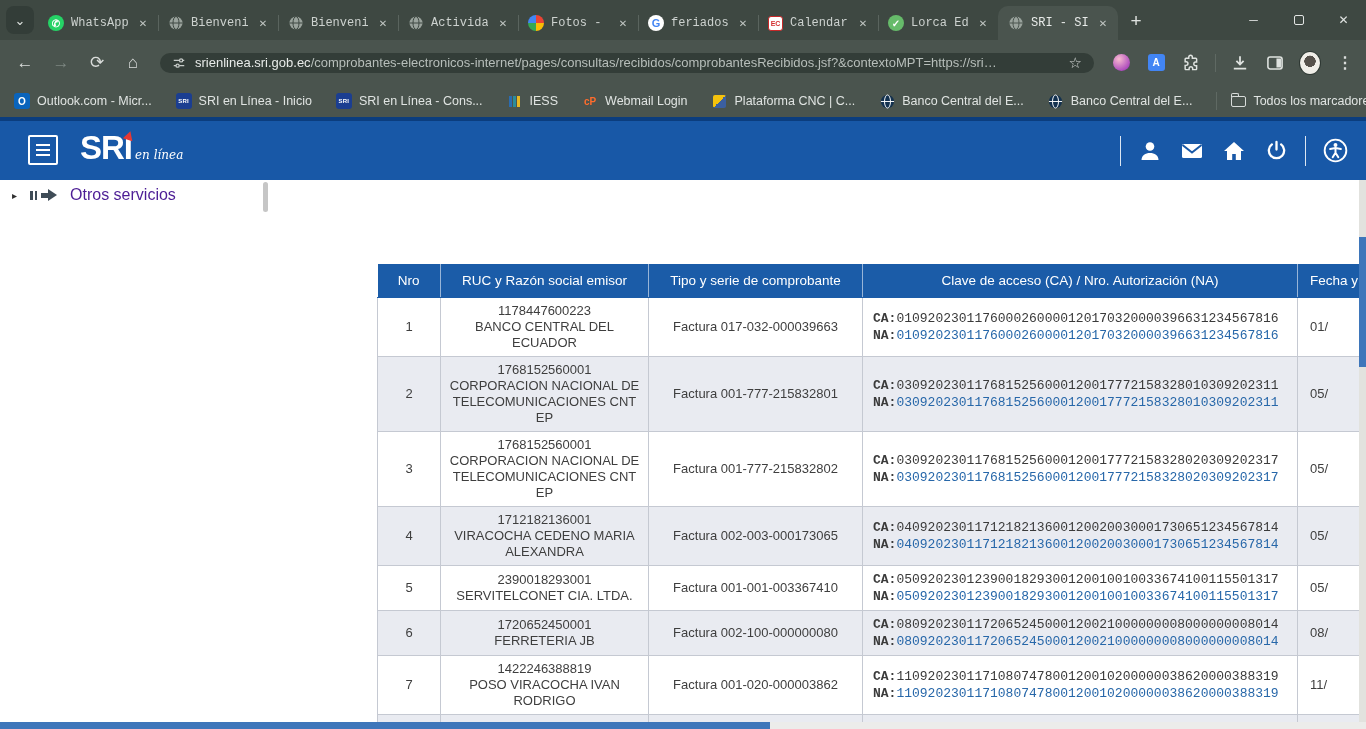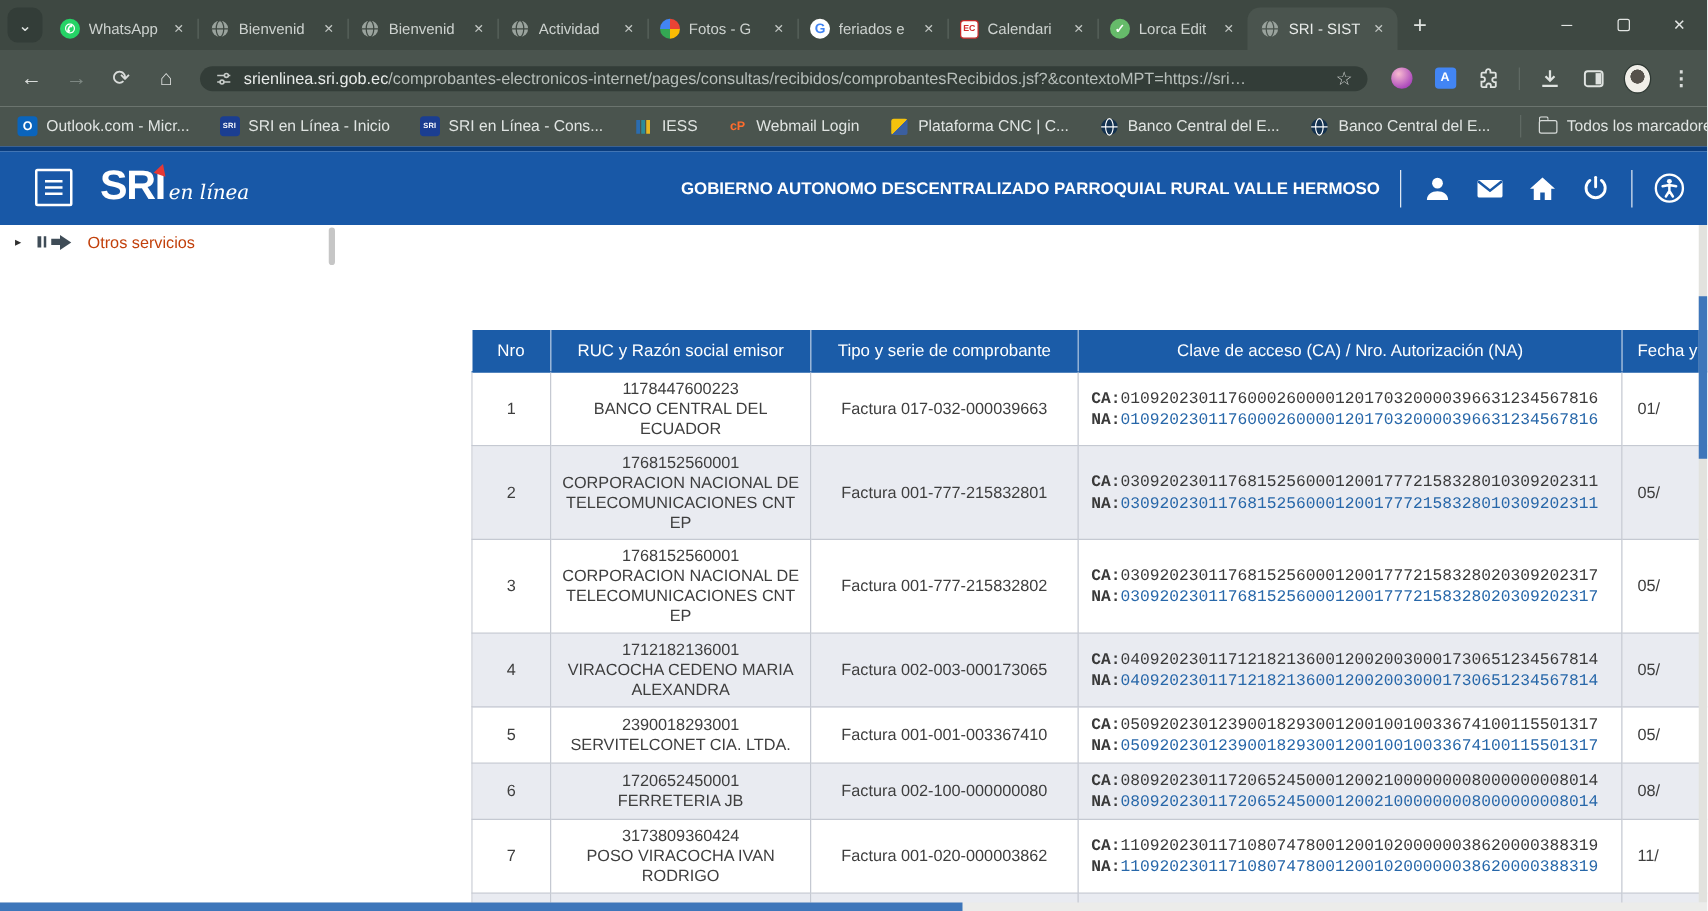--- a/index.html
+++ b/index.html
@@ -11,21 +11,21 @@
   .tabstrip { position:absolute; top:0; left:0; right:0; height:40px; background:#3E4842;
               display:flex; align-items:flex-end; }
   .tab-search { width:28px; height:28px; margin:6px 4px 3px 6px; border-radius:8px; background:#333D38;
                 color:#DFE3E0; display:flex; align-items:center; justify-content:center; font-size:13px; cursor:pointer; flex:none; align-self:flex-start; }
   .tabs { display:flex; align-items:flex-end; height:40px; flex:none; }
   .tab { width:120px; height:34px; display:flex; align-items:center; gap:7px; padding:0 7px 0 10px;
          color:#CDD2CF; font-size:12px; position:relative; cursor:pointer; }
   .tab:not(.active):not(:first-child)::before { content:""; position:absolute; left:0; top:9px; width:1px; height:16px; background:#5A645E; }
   .tab.active { background:#4A544E; border-radius:10px 10px 0 0; color:#E8EBE9; }
   .tab.active::before { display:none; }
-  .tab-title { flex:1; white-space:nowrap; overflow:hidden; }
+  .tab-title { flex:1; white-space:nowrap; overflow:hidden;font-family:Liberation Mono, monospace; }
   .tab-close { width:16px; height:16px; border-radius:50%; display:flex; align-items:center; justify-content:center;
                font-size:10px; color:#C3C8C5; flex:none; }
   .newtab { width:28px; height:28px; margin:0 0 5px 4px; display:flex; align-items:center; justify-content:center;
             color:#DFE3E0; font-size:19px; border-radius:50%; cursor:pointer; }
   .wincontrols { margin-left:auto; display:flex; height:40px; align-items:center; }
   .winbtn { width:45px; height:40px; display:flex; align-items:center; justify-content:center; color:#E2E5E3; font-size:12px; cursor:pointer; }
   .maxbox { width:10px; height:10px; border:1.3px solid #E2E5E3; border-radius:2px; }
 
   .fv { width:16px; height:16px; flex:none; display:flex; align-items:center; justify-content:center;
         border-radius:50%; font-weight:bold; overflow:hidden; }
@@ -72,36 +72,36 @@
   
   .sri-topline { position:absolute; top:117px; left:0; right:0; height:4px; background:#0B3D7E; }
   .sri-header { position:absolute; top:121px; left:0; right:0; height:59px; background:#1858A7; color:#fff; }
   .hamburger { position:absolute; left:28px; top:14px; width:30px; height:30px; border:2px solid #fff; border-radius:2px;
                display:flex; flex-direction:column; justify-content:center; align-items:center; gap:3px; cursor:pointer; }
   .hamburger i { width:14px; height:2px; background:#fff; display:block; }
   .sri-logo { position:absolute; left:80px; top:8px; display:flex; align-items:baseline; cursor:pointer; }
   .sri-logo .big { font-size:33px; font-weight:bold; letter-spacing:-1px; position:relative; }
   .sri-logo .flag { position:absolute; right:-2px; top:2px; width:0; height:0; border-left:5px solid transparent;
                     border-right:5px solid transparent; border-bottom:9px solid #E53935; transform:rotate(18deg); }
-  .sri-logo .script { font-family:"DejaVu Serif", serif; font-style:italic; font-size:16px; margin-left:3px; }
+  .sri-logo .script { font-family:"DejaVu Serif", serif; font-style:italic; font-size:12px; margin-left:3px; }
   .hdr-right { position:absolute; right:18px; top:0; height:59px; display:flex; align-items:center; gap:16px; }
   .hdr-id { text-align:right; line-height:18px; }
   .hdr-id .ruc { font-size:13.5px; }
   .hdr-id .ent { font-size:13.5px; font-weight:bold; }
   .hdr-sep { width:1px; height:30px; background:rgba(255,255,255,.85); }
   .hic { width:26px; height:26px; display:flex; align-items:center; justify-content:center; cursor:pointer; }
 
   .site-content { position:absolute; top:180px; left:0; right:0; bottom:0; background:#fff; }
   .sidebar-row { position:absolute; left:12px; top:6px; display:flex; align-items:center; gap:13px; }
   .caret { color:#2F2F2F; font-size:10px; cursor:pointer; }
   .arrow-ic { display:flex; align-items:center; gap:2px; }
   .arrow-ic i { width:2.5px; height:9px; background:#3F4C57; display:block; }
   .arrow-ic .tri { width:0; height:0; border-top:6px solid transparent; border-bottom:6px solid transparent; border-left:9px solid #3F4C57; margin-left:1px; }
   .arrow-ic .shaft { width:7px; height:5px; background:#3F4C57; margin-left:2px; margin-right:-3px; }
-  .sidebar-label { font-size:13px; color:#c2410c; cursor:pointer; }
+  .sidebar-label { font-size:16px; color:#4c1d95; cursor:pointer; }
   .mini-scroll { position:absolute; left:263px; top:2px; width:5px; height:30px; background:#C6C6C6; border-radius:3px; }
 
   .page-title { position:absolute; left:377px; top:46px; width:960px; text-align:center; font-size:15px; color:#3C3C3C; }
 
   .table-viewport { position:absolute; left:377px; top:84px; right:0; bottom:0; overflow:hidden; }
   table.cmp { border-collapse:collapse; table-layout:fixed; width:1140px; }
   col.w-nro{width:63px} col.w-ruc{width:208px} col.w-tipo{width:214px} col.w-clave{width:435px} col.w-fecha{width:220px}
   .cmp th { background:#1B5CA8; color:#fff; font-weight:400; font-size:13.5px; padding:9px 6px; text-align:center;
             border-right:1px solid rgba(255,255,255,.55); border-bottom:1px solid #1B5CA8; }
   .cmp th:last-child { border-right:none; text-align:left; padding-left:12px; }
@@ -387,21 +387,20 @@
         <i></i>
         <i></i>
         <i></i>
       </div>
     <div class="sri-logo">
       <span class="big"><span>SRI</span><span class="flag"></span></span>
       <span class="script">en línea</span>
     </div>
     <div class="hdr-right">
       <div class="hdr-id">
-        <div class="ent">GOBIERNO AUTONOMO DESCENTRALIZADO PARROQUIAL RURAL VALLE HERMOSO</div>
       </div>
       <span class="hdr-sep"></span>
       <span class="hic">
           <svg width="24" height="24" viewBox="0 0 24 24" fill="#fff">
             <circle cx="12" cy="7.5" r="4.3"></circle>
             <path d="M3.5 21c0-4.6 4-7 8.5-7s8.5 2.4 8.5 7z"></path>
           </svg>
         </span>
       <span class="hic">
           <svg width="24" height="24" viewBox="0 0 24 24">
@@ -538,21 +537,21 @@
     <td class="c-tipo">Factura 002-100-000000080</td>
     <td class="c-clave">
       <div class="ca-line"><span class="lab">CA:</span><span class="ca-val">0809202301172065245000120021000000008000000008014</span></div>
       <div class="na-line"><span class="lab">NA:</span><a class="na-val">0809202301172065245000120021000000008000000008014</a></div>
     </td>
     <td class="c-fecha">08/</td>
   </tr>
             <tr class="trow">
     <td class="c-nro">7</td>
     <td class="c-ruc">
-      <div class="ruc-num">3173809360424</div>
+      <div class="ruc-num">1422246388819</div>
       <div class="ruc-name">POSO VIRACOCHA IVAN RODRIGO</div>
     </td>
     <td class="c-tipo">Factura 001-020-000003862</td>
     <td class="c-clave">
       <div class="ca-line"><span class="lab">CA:</span><span class="ca-val">1109202301171080747800120010200000038620000388319</span></div>
       <div class="na-line"><span class="lab">NA:</span><a class="na-val">1109202301171080747800120010200000038620000388319</a></div>
     </td>
     <td class="c-fecha">11/</td>
   </tr>
             <tr class="trow">

